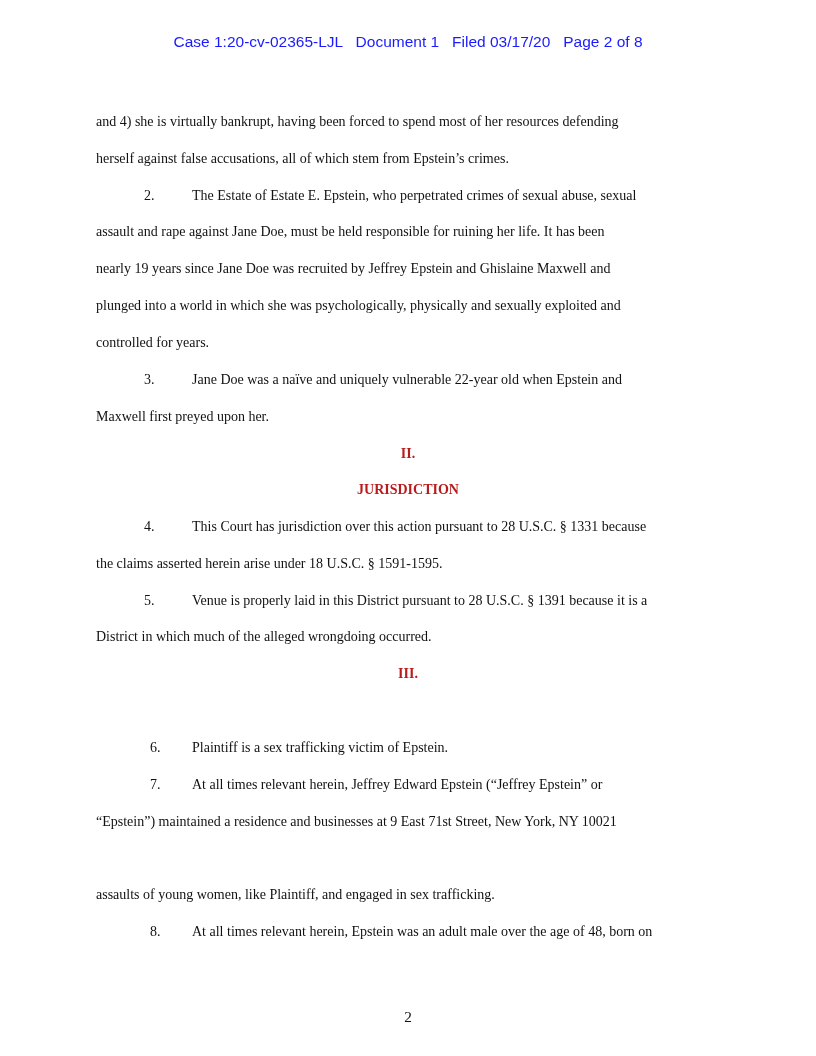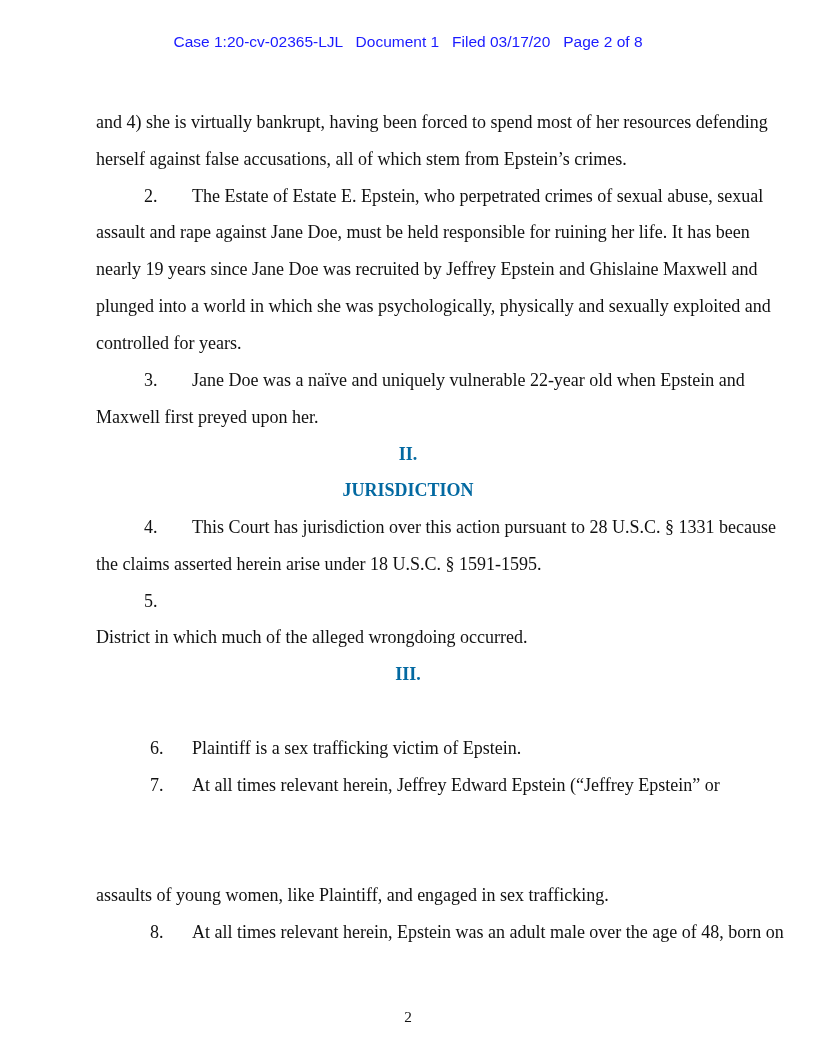--- a/index.html
+++ b/index.html
@@ -5,27 +5,27 @@
     html, body { margin: 0; padding: 0; background: #ffffff; }
     body { width: 816px; height: 1056px; position: relative; overflow: hidden; }
     .page { position: absolute; left: 0; top: 16px; width: 816px; height: 1056px; background: #fff; padding-left: 25px; }
     .header {
       position: absolute; top: 17px; left: 0; width: 816px; text-align: center;
       font-family: "Liberation Sans", sans-serif; font-size: 15.5px; color: #1a1aff;
       white-space: pre;
     }
     .line {
       position: absolute; left: 96px;
-      font-family: "Liberation Serif", serif; font-size: 18px; color: #111;
+      font-family: "Liberation Serif", serif; font-size: 14px; color: #111;
       white-space: nowrap; line-height: 18px;
     }
     .num { position: absolute; }
     .center {
       position: absolute; left: 0; width: 816px; text-align: center;
-      font-family: "Liberation Serif", serif; font-size: 18px; color: #0369a1;
+      font-family: "Liberation Serif", serif; font-size: 14px; color: #b91c1c;
       font-weight: bold; line-height: 18px;
     }
     .u { }
     .footer {
       position: absolute; top: 992px; left: 0; width: 816px; text-align: center;
       font-family: "Liberation Serif", serif; font-size: 15.3px; color: #111;
     }
   </style>
 </head>
 <body>
@@ -49,28 +49,30 @@
   <div class="line" style="top:392px">Maxwell first preyed upon her.</div>
 
   <div class="center" style="top:429px">II.</div>
   <div class="center" style="top:465px"><span class="u">JURISDICTION</span></div>
 
   <div class="line num" style="top:502px; left:144px">4.</div>
   <div class="line" style="top:502px; left:192px">This Court has jurisdiction over this action pursuant to 28 U.S.C. § 1331 because</div>
   <div class="line" style="top:539px">the claims asserted herein arise under 18 U.S.C. § 1591-1595.</div>
 
   <div class="line num" style="top:576px; left:144px">5.</div>
+  <div class="line" style="top:576px; left:192px">Venue is properly laid in this District pursuant to 28 U.S.C. § 1391 because it is a</div>
   <div class="line" style="top:612px">District in which much of the alleged wrongdoing occurred.</div>
 
   <div class="center" style="top:649px">III.</div>
 
   <div class="line num" style="top:723px; left:150px">6.</div>
   <div class="line" style="top:723px; left:192px">Plaintiff is a sex trafficking victim of Epstein.</div>
 
   <div class="line num" style="top:760px; left:150px">7.</div>
   <div class="line" style="top:760px; left:192px">At all times relevant herein, Jeffrey Edward Epstein (“Jeffrey Epstein” or</div>
+  <div class="line" style="top:797px">“Epstein”) maintained a residence and businesses at 9 East 71st Street, New York, NY 10021</div>
   <div class="line" style="top:870px">assaults of young women, like Plaintiff, and engaged in sex trafficking.</div>
 
   <div class="line num" style="top:907px; left:150px">8.</div>
   <div class="line" style="top:907px; left:192px">At all times relevant herein, Epstein was an adult male over the age of 48, born on</div>
 
   <div class="footer">2</div>
 </div>
 
 </body></html>

